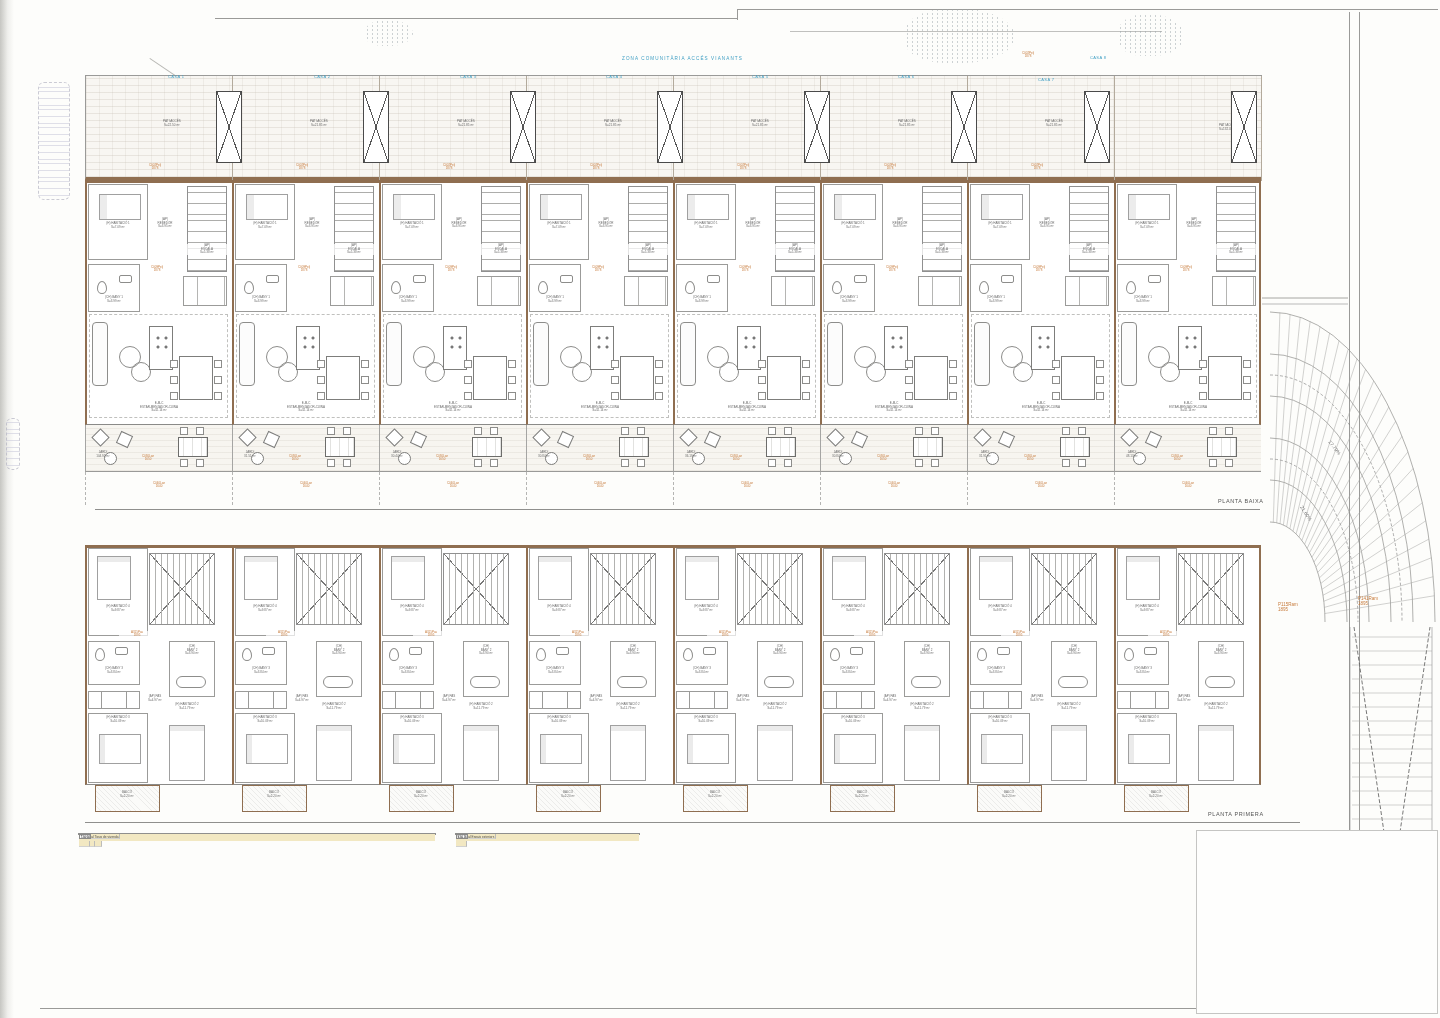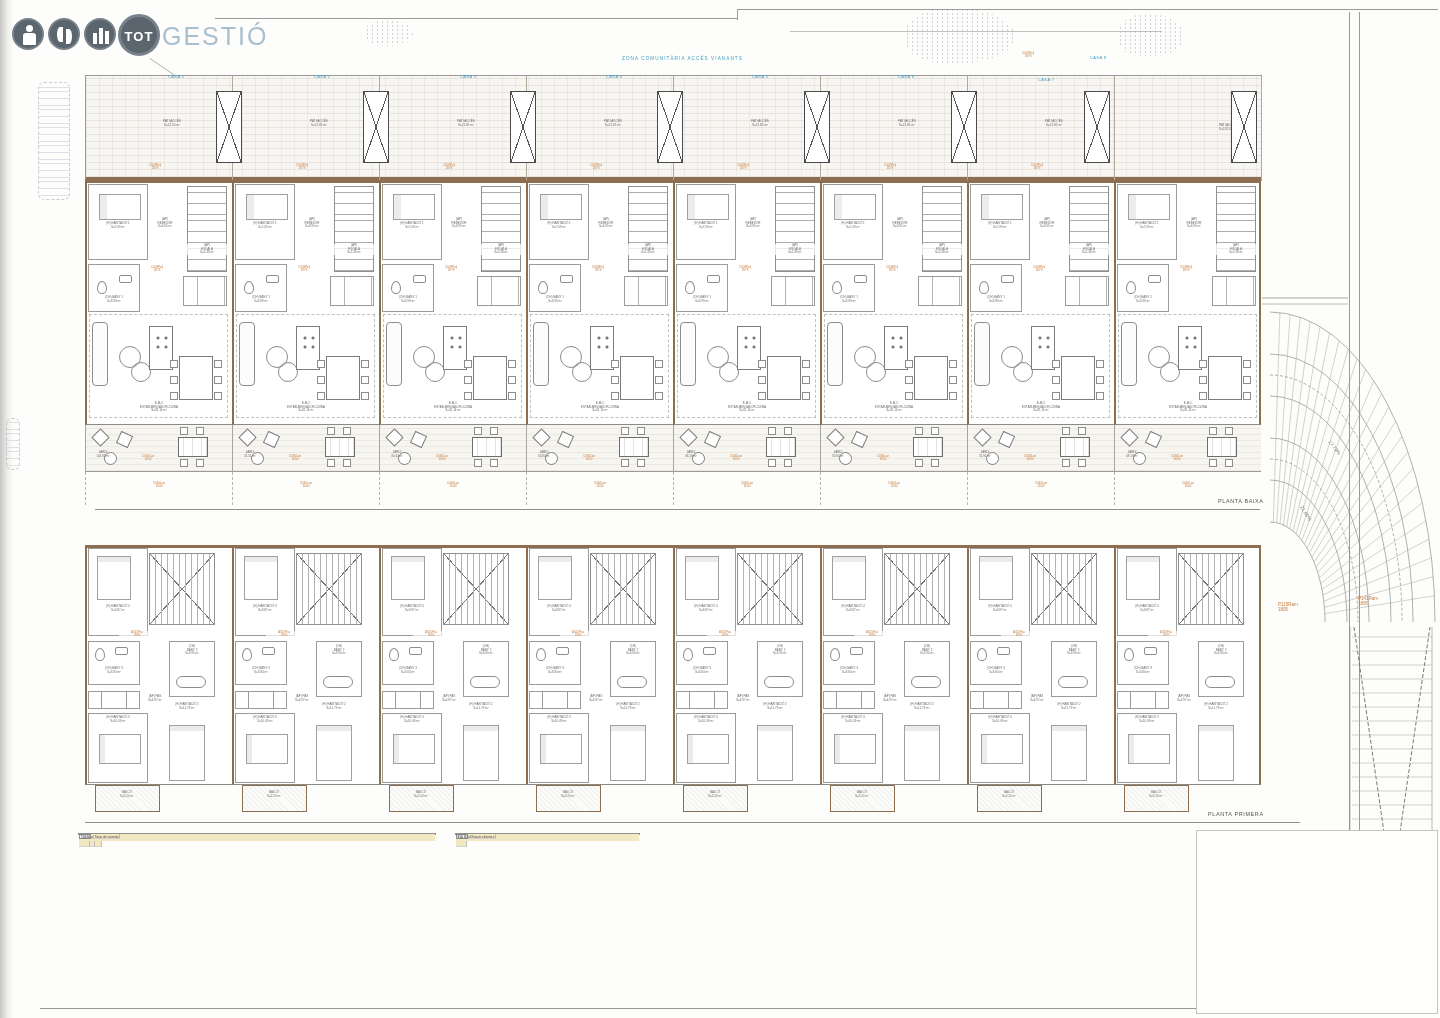--- a/index.html
+++ b/index.html
@@ -120,39 +120,20 @@
   <div class="vline" style="left:1349px;top:12px;height:996px;"></div>
   <div class="vline" style="left:1359px;top:12px;height:996px;"></div>
   <div class="frame" style="left:40px;top:1008px;width:1320px;"></div>
 
   <div class="speck" style="left:905px;top:8px;width:110px;height:55px;"></div>
   <div class="speck" style="left:1118px;top:14px;width:66px;height:42px;"></div>
   <div class="speck" style="left:365px;top:20px;width:48px;height:26px;"></div>
   <div class="scrib" style="left:38px;top:82px;width:32px;height:118px;"></div>
   <div class="scrib" style="left:6px;top:418px;width:14px;height:52px;"></div>
 
-  <div style="left:6px;top:12px;width:250px;height:56px;">
-    <div class="lg-circle" style="left:6px;top:6px;width:32px;height:32px;">
-      <div class="lg-glyph" style="left:12px;top:5px;width:7px;height:7px;border-radius:50%;"></div>
-      <div class="lg-glyph" style="left:9px;top:13px;width:13px;height:12px;border-radius:3px 3px 1px 1px;"></div>
-    </div>
-    <div class="lg-circle" style="left:42px;top:6px;width:32px;height:32px;">
-      <div class="lg-glyph" style="left:7px;top:7px;width:6px;height:15px;border-radius:50% 0 0 50%;"></div>
-      <div class="lg-glyph" style="left:16px;top:9px;width:6px;height:15px;border-radius:0 50% 50% 0;"></div>
-    </div>
-    <div class="lg-circle" style="left:78px;top:6px;width:32px;height:32px;">
-      <div class="lg-glyph" style="left:7px;top:13px;width:4px;height:11px;"></div>
-      <div class="lg-glyph" style="left:13px;top:8px;width:4px;height:16px;"></div>
-      <div class="lg-glyph" style="left:19px;top:11px;width:4px;height:13px;"></div>
-    </div>
-    <div class="lg-circle" style="left:112px;top:2px;width:42px;height:42px;border-width:3px;">
-      <div class="lg-tot" style="position:absolute;left:0;top:12px;width:100%;text-align:center;font-size:13px;">TOT</div>
-    </div>
-    <div class="lg-gestio" style="left:156px;top:10px;">GESTIÓ</div>
-  </div>
   <div class="leader" style="left:150px;top:58px;width:175px;transform:rotate(34deg);"></div>
 
   <div class="zona" style="left:622px;top:56px;">ZONA COMUNITÀRIA ACCÉS VIANANTS</div>
 
   <div id="patio">
       <div class="pcell" style="left: 0px; width: 147px;">
         <div class="lbl" style="left: 60px; top: 44px; width: 52px; font-size: 3.1px;">PATI ACCÉS
 S=22.50 m²</div>
         <div class="odim" style="left: 52px; top: 88px; width: 34px;">C002Pelj
 1878</div>

